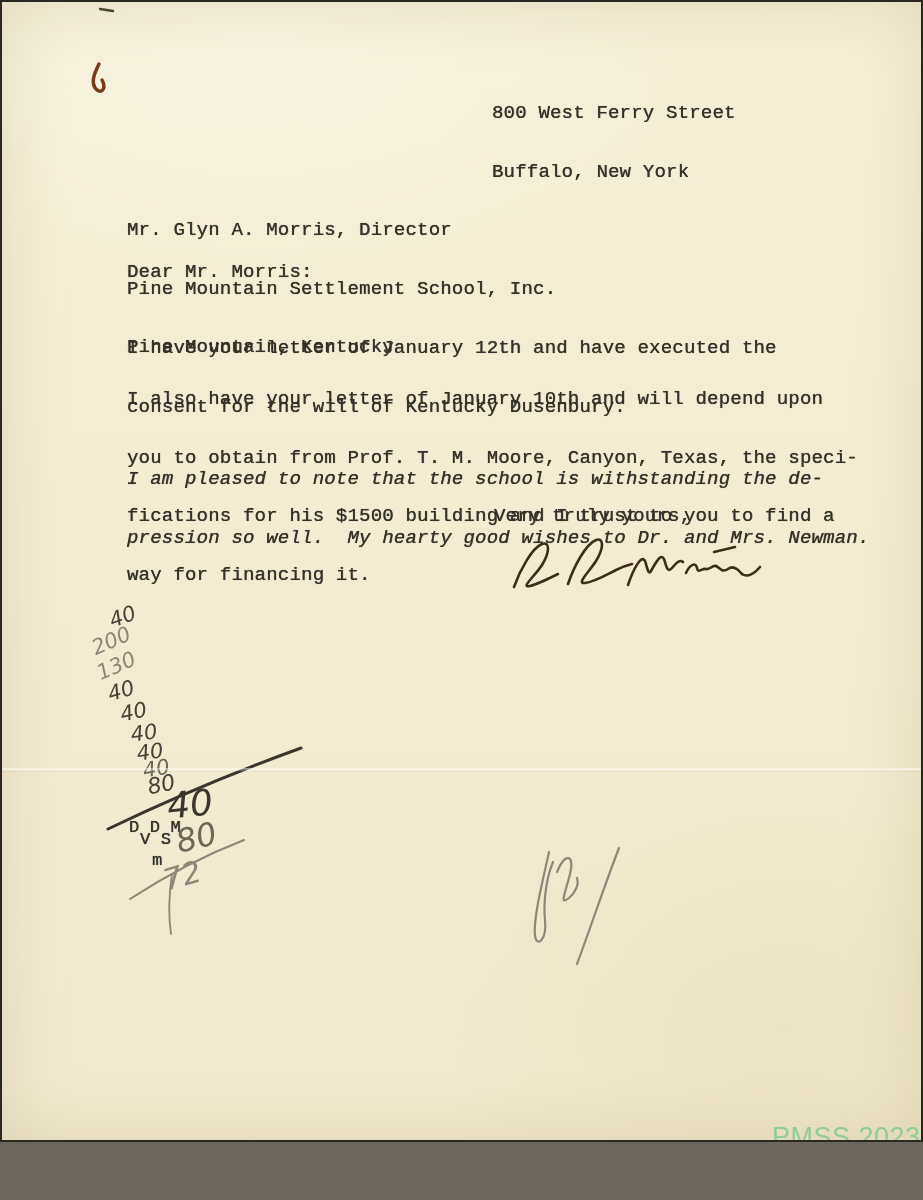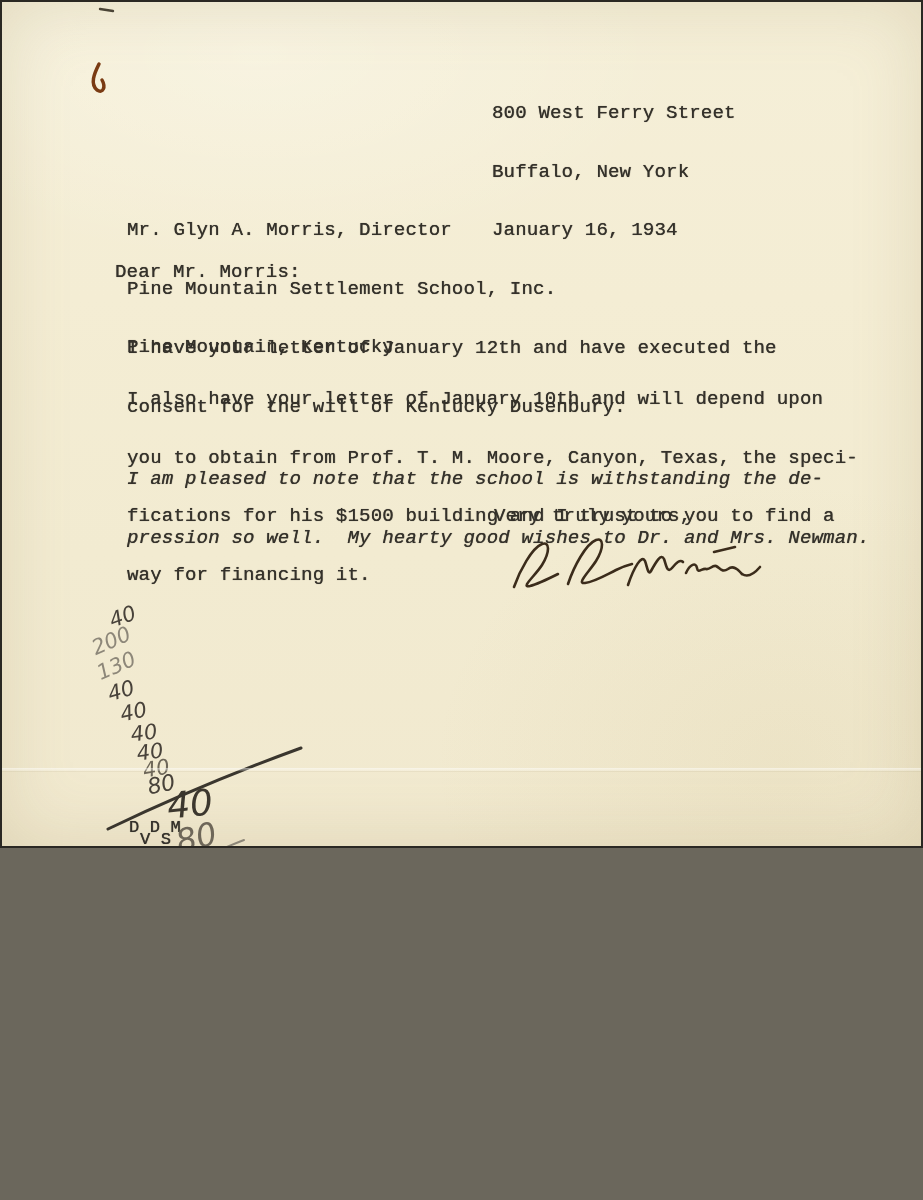--- a/index.html
+++ b/index.html
@@ -1,18 +1,18 @@
 <!DOCTYPE html>
 <html><head>
 <meta charset="utf-8">
 <style>
   html,body{margin:0;padding:0;background:#6b675c;}
   .page{
     position:relative;
-    width:923px;height:848px;
+    width:923px;height:1142px;
     margin:0 auto;
     box-sizing:border-box;
     border:2px solid #2a2823;
     overflow:hidden;
     background:
       radial-gradient(ellipse 600px 300px at 28% 6%, rgba(255,255,248,0.30), rgba(255,255,248,0) 70%),
       radial-gradient(ellipse 500px 400px at 85% 90%, rgba(190,170,110,0.10), rgba(190,170,110,0) 70%),
       linear-gradient(180deg,#f5efd8 0%,#f4edd4 35%,#f2ebd1 65%,#f1e9cf 100%);
     box-shadow: inset 0 0 70px rgba(150,130,80,0.20);
     font-family:"Liberation Mono", monospace;
@@ -55,30 +55,29 @@
   svg.overlay{position:absolute;left:0;top:0;pointer-events:none;}
 </style>
 </head>
 <body>
 
 <div class="page">
 
   <div class="typed" style="left:490px;top:63px;">
     <div>800 West Ferry Street</div>
     <div>Buffalo, New York</div>
-    <div>January 16, 1934</div>
   </div>
 
   <div class="typed" style="left:125px;top:180px;">
     <div>Mr. Glyn A. Morris, Director</div>
     <div>Pine Mountain Settlement School, Inc.</div>
     <div>Pine Mountain, Kentucky</div>
   </div>
 
-  <div class="typed" style="left:113px;top:261px;text-align:right;">Dear Mr. Morris:</div>
+  <div class="typed" style="left:125px;top:261px;text-align:right;">Dear Mr. Morris:</div>
 
   <div class="typed" style="left:125px;top:298px;">
     <div>I have your letter of January 12th and have executed the</div>
     <div>consent for the will of Kentucky Dusenbury.</div>
   </div>
 
   <div class="typed" style="left:125px;top:349px;">
     <div>I also have your letter of January 10th and will depend upon</div>
     <div>you to obtain from Prof. T. M. Moore, Canyon, Texas, the speci-</div>
     <div>fications for his $1500 building and I trust to you to find a</div>

